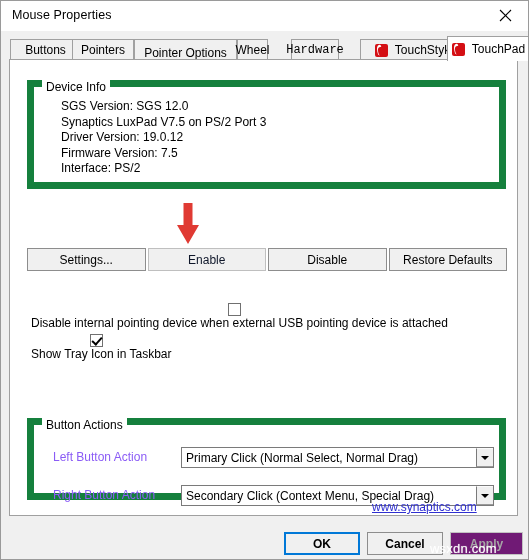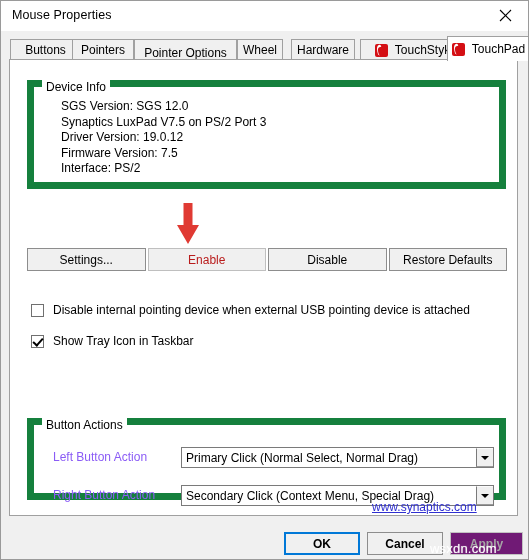--- a/index.html
+++ b/index.html
@@ -192,31 +192,32 @@
     color: #000;
     display: flex;
     align-items: center;
     justify-content: center;
     cursor: default;
     margin-right: 2px;
     white-space: nowrap;
   }
   .flat-button:last-child { margin-right: 0; }
   .flat-button.disabled {
-    color: #b91c1c;
+    color: #0f172a;
     border-color: #bfbfbf;
   }
 
   
   .checkrow {
     position: absolute;
     left: 21px;
     display: flex;
     align-items: center;
     cursor: default;
+    flex-direction: column;
   }
   #check-disable-internal { top: 243px; }
   #check-show-tray { top: 274px; }
 
   .checkbox {
     width: 13px;
     height: 13px;
     border: 1px solid #707070;
     background: #ffffff;
     box-sizing: border-box;
@@ -382,24 +383,24 @@
   <div id="tabstrip">
     <div class="tab" style="left:9px;  width:71px;">
         <span class="tab-label">Buttons</span>
       </div>
     <div class="tab" style="left:71px; width:62px;">
         <span class="tab-label">Pointers</span>
       </div>
     <div class="tab" style="left:133px;width:103px;align-items:flex-end;">
         <span class="tab-label">Pointer Options</span>
       </div>
-    <div class="tab" style="left:236px;width:46px;">
+    <div class="tab" style="left:236px;width:31px;">
         <span class="tab-label">Wheel</span>
       </div>
-    <div class="tab" style="left:290px;width:64px;">
+    <div class="tab" style="left:290px;width:48px;font-family:Liberation Mono, monospace;">
         <span class="tab-label">Hardware</span>
       </div>
     <div class="tab" style="left:359px;width:107px;">
       <span class="syn-icon"></span>
       <span class="tab-label">TouchStyk</span>
     </div>
     <div class="tab selected" style="left:446px;width:85px;">
       <span class="syn-icon"></span>
       <span class="tab-label">TouchPad</span>
     </div>

